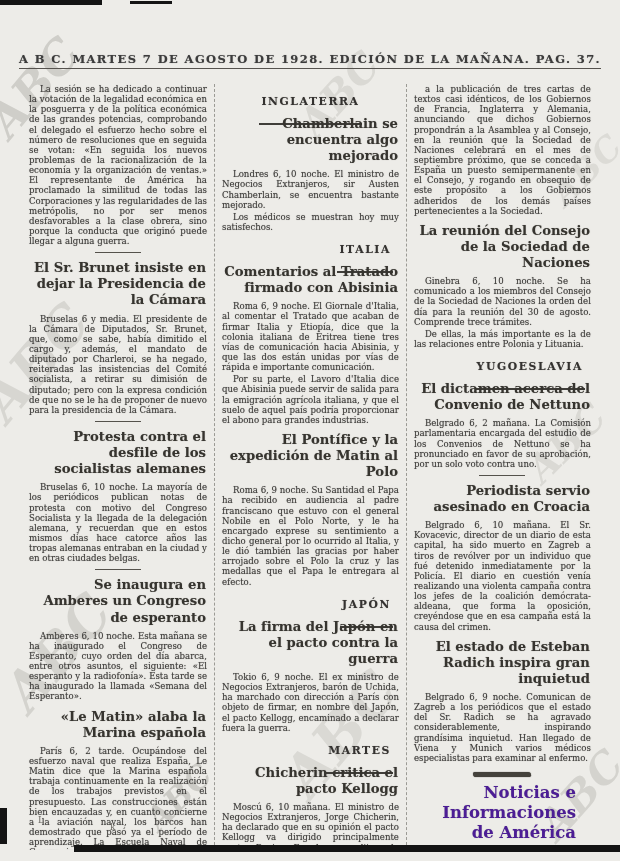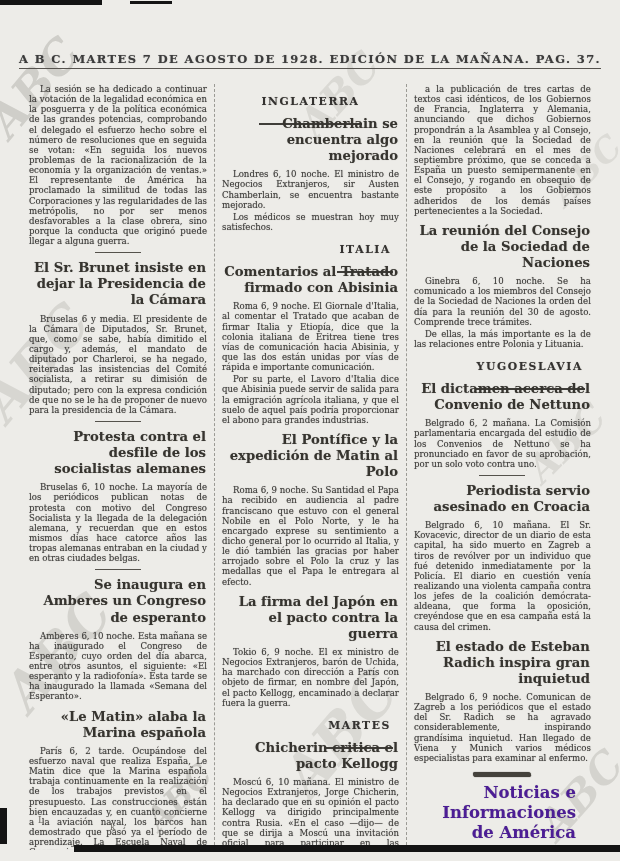--- a/index.html
+++ b/index.html
@@ -100,20 +100,21 @@
         <div class="section center"><span>INGLATERRA</span></div>
         <div class="headline">Chamberlain se encuentra algo mejorado</div>
         <div class="para">Londres 6, 10 noche. El ministro de Negocios Extranjeros, sir Austen Chamberlain, se encuentra bastante mejorado.</div>
         <div class="para">Los médicos se muestran hoy muy satisfechos.</div>
         <div class="section"><span>ITALIA</span></div>
         <div class="headline">Comentarios al Tratado firmado con Abisinia</div>
         <div class="para">Roma 6, 9 noche. El Giornale d'Italia, al comentar el Tratado que acaban de firmar Italia y Etiopía, dice que la colonia italiana de Eritrea tiene tres vías de comunicación hacia Abisinia, y que las dos están unidas por vías de rápida e importante comunicación.</div>
         <div class="para">Por su parte, el Lavoro d'Italia dice que Abisinia puede servir de salida para la emigración agrícola italiana, y que el suelo de aquel país podría proporcionar el abono para grandes industrias.</div>
         <div class="headline">El Pontífice y la expedición de Matin al Polo</div>
         <div class="para">Roma 6, 9 noche. Su Santidad el Papa ha recibido en audiencia al padre franciscano que estuvo con el general Nobile en el Polo Norte, y le ha encargado exprese su sentimiento a dicho general por lo ocurrido al Italia, y le dió también las gracias por haber arrojado sobre el Polo la cruz y las medallas que el Papa le entregara al efecto.</div>
+        <div class="section"><span>JAPÓN</span></div>
         <div class="headline">La firma del Japón en el pacto contra la guerra</div>
         <div class="para">Tokio 6, 9 noche. El ex ministro de Negocios Extranjeros, barón de Uchida, ha marchado con dirección a París con objeto de firmar, en nombre del Japón, el pacto Kellogg, encaminado a declarar fuera la guerra.</div>
         <div class="section"><span>MARTES</span></div>
         <div class="headline">Chicherin critica el pacto Kellogg</div>
         <div class="para">Moscú 6, 10 mañana. El ministro de Negocios Extranjeros, Jorge Chicherin, ha declarado que en su opinión el pacto Kellogg va dirigido principalmente contra Rusia. «En el caso —dijo— de que se dirija a Moscú una invitación oficial para participar en las negociaciones y la firma del pacto, el Gobierno soviético no enviaría una delegación a París, pero habría de tratarse de la desaparición de las reservas añadidas al texto primitivo del compromiso.»</div>
       </div>
     <div class="col">
         <div class="para">a la publicación de tres cartas de textos casi idénticos, de los Gobiernos de Francia, Inglaterra y Alemania, anunciando que dichos Gobiernos propondrán a la Asamblea y al Consejo, en la reunión que la Sociedad de Naciones celebrará en el mes de septiembre próximo, que se conceda a España un puesto semipermanente en el Consejo, y rogando en obsequio de este propósito a los Gobiernos adheridos de los demás países pertenecientes a la Sociedad.</div>
         <div class="headline">La reunión del Consejo de la Sociedad de Naciones</div>
         <div class="para">Ginebra 6, 10 noche. Se ha comunicado a los miembros del Consejo de la Sociedad de Naciones la orden del día para la reunión del 30 de agosto. Comprende trece trámites.</div>

